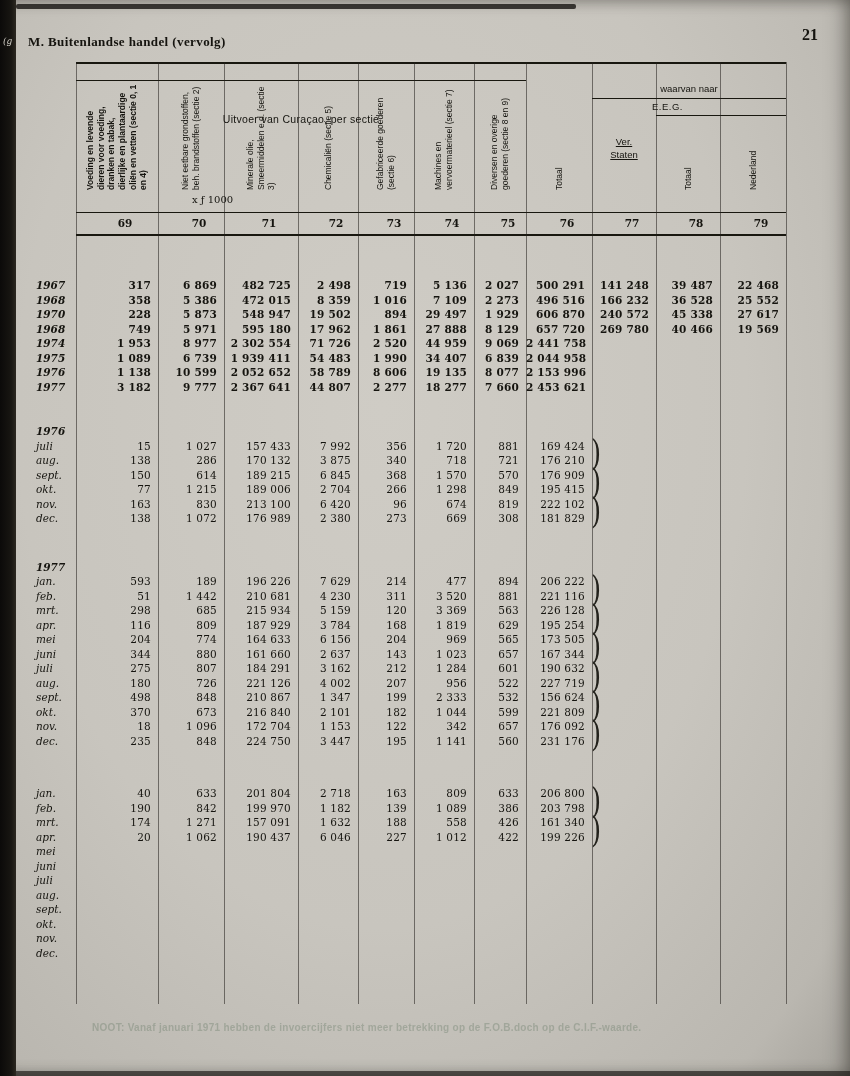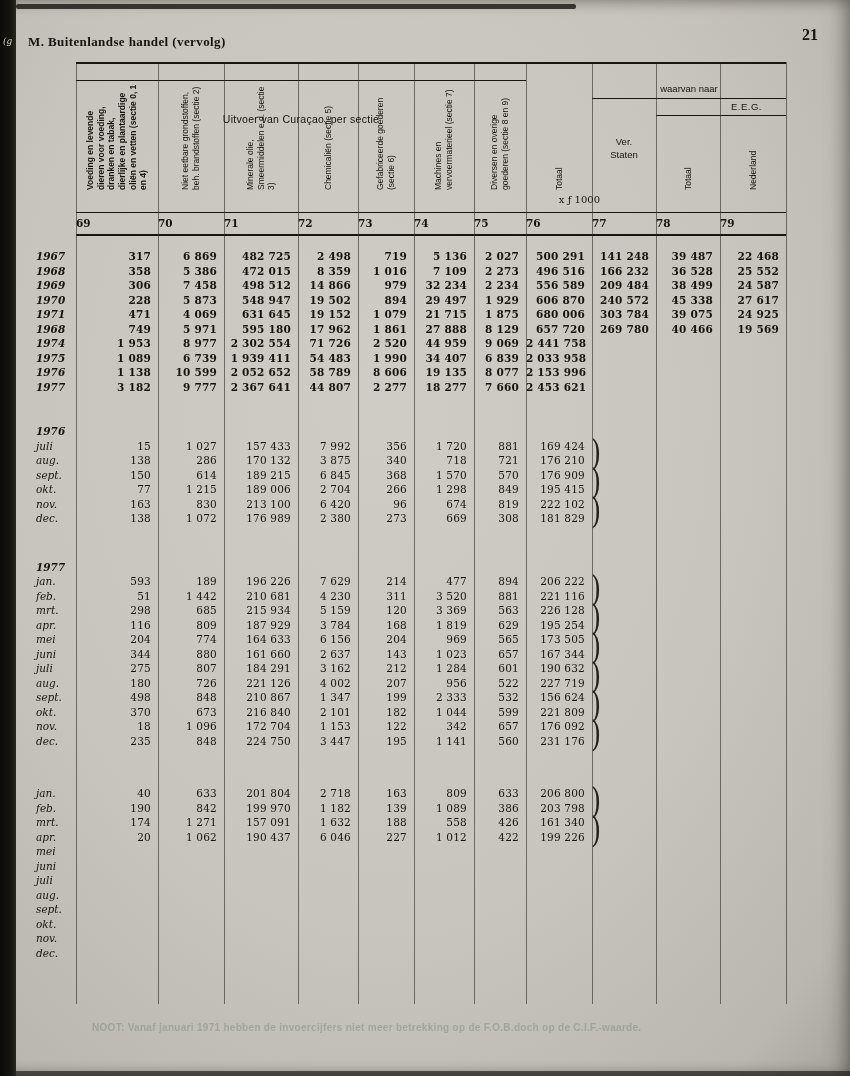--- a/index.html
+++ b/index.html
@@ -21,35 +21,35 @@
   .hline{position:absolute;background:#18170f;height:1px;left:44px;width:710px;}
   #ln-top{top:0;height:2px;}
   #ln-group{top:18px;left:44px;width:450px;}
   #ln-waarvan{top:36px;left:560px;width:194px;}
   #ln-eeg{top:53px;left:624px;width:130px;}
   #ln-unit{top:150px;}
   #ln-nums{top:172px;height:2px;}
 
   .group-h{position:absolute;left:44px;width:450px;top:3px;text-align:center;font:10.5px "Liberation Sans",sans-serif;letter-spacing:.3px;margin-top:48px;}
   .waarvan{position:absolute;left:560px;width:194px;top:21px;text-align:center;font:9.5px "Liberation Sans",sans-serif;}
-  .eeg{position:absolute;left:600px;width:130px;top:39px;text-align:right;font:9.5px "Liberation Sans",sans-serif;letter-spacing:.5px;}
-  .unit{position:absolute;left:168px;width:400px;top:132px;text-align:right;font:10px "DejaVu Serif",serif;}
+  .eeg{position:absolute;left:620px;width:130px;top:39px;text-align:left;font:9.5px "Liberation Sans",sans-serif;letter-spacing:.5px;}
+  .unit{position:absolute;left:160px;width:400px;top:132px;text-align:left;font:10px "DejaVu Serif",serif;}
 
   .vhead{position:absolute;display:flex;justify-content:center;align-items:flex-end;top:22px;height:106px;}
   .vhead span{writing-mode:vertical-rl;transform:rotate(180deg);height:100%;
     font:8.5px/1.25 "Liberation Sans",sans-serif;color:#15140f;}
   .vhead.b span{font-weight:700;}
   .vhead.horiz{align-items:flex-start;}
-  .vhead.horiz span{writing-mode:horizontal-tb;transform:none;height:auto;white-space:pre-line;text-align:center;font-size:9.5px;line-height:1.35;}
+  .vhead.horiz span{writing-mode:horizontal-tb;transform:none;height:auto;white-space:pre-line;text-align:center;font-size:9.5px;line-height:1.35;text-decoration:underline;}
 
   .nrow{position:absolute;top:152px;left:0;width:754px;display:grid;
     grid-template-columns:44px 82px 66px 74px 60px 56px 60px 52px 66px 64px 64px 66px;}
-  .nrow span{font:700 10.5px "DejaVu Serif",serif;line-height:18px;}
-
-  .tbody{position:relative;padding-top:13px;}
+  .nrow span{text-align:center;font:700 10.5px "DejaVu Serif",serif;line-height:18px;margin-left:16px;}
+
+  .tbody{position:relative;padding-top:42px;}
   .row{display:grid;grid-template-columns:44px 82px 66px 74px 60px 56px 60px 52px 66px 64px 64px 66px;height:14.5px;position:relative;}
   .cell{font:10.5px "DejaVu Serif",serif;color:#15140f;line-height:14.5px;white-space:nowrap;overflow:visible;}
   .num{text-align:right;padding-right:7px;letter-spacing:.2px;}
   .label{font-style:italic;padding-left:4px;}
   .boldrow .num,.boldrow .label{font-weight:700;}
   .ylab{font-weight:700;}
   .brace{position:absolute;left:559px;top:-13px;font:300 26px "DejaVu Serif",serif;color:#23221c;
     transform:scaleY(1.35);transform-origin:center;line-height:26px;pointer-events:none;}
 
   .vline{position:absolute;top:0;width:1px;height:942px;background:rgba(32,30,25,.55);}
@@ -156,60 +156,32 @@
           <div class="cell num">8 359</div>
           <div class="cell num">1 016</div>
           <div class="cell num">7 109</div>
           <div class="cell num">2 273</div>
           <div class="cell num">496 516</div>
           <div class="cell num">166 232</div>
           <div class="cell num">36 528</div>
           <div class="cell num">25 552</div>
         </div>
         <div class="row boldrow">
-          <div class="cell label">1969</div>
-          <div class="cell num">306</div>
-          <div class="cell num">7 458</div>
-          <div class="cell num">498 512</div>
-          <div class="cell num">14 866</div>
-          <div class="cell num">979</div>
-          <div class="cell num">32 234</div>
-          <div class="cell num">2 234</div>
-          <div class="cell num">556 589</div>
-          <div class="cell num">209 484</div>
-          <div class="cell num">38 499</div>
-          <div class="cell num">24 587</div>
-        </div>
-        <div class="row boldrow">
           <div class="cell label">1970</div>
           <div class="cell num">228</div>
           <div class="cell num">5 873</div>
           <div class="cell num">548 947</div>
           <div class="cell num">19 502</div>
           <div class="cell num">894</div>
           <div class="cell num">29 497</div>
           <div class="cell num">1 929</div>
           <div class="cell num">606 870</div>
           <div class="cell num">240 572</div>
           <div class="cell num">45 338</div>
           <div class="cell num">27 617</div>
-        </div>
-        <div class="row boldrow">
-          <div class="cell label">1971</div>
-          <div class="cell num">471</div>
-          <div class="cell num">4 069</div>
-          <div class="cell num">631 645</div>
-          <div class="cell num">19 152</div>
-          <div class="cell num">1 079</div>
-          <div class="cell num">21 715</div>
-          <div class="cell num">1 875</div>
-          <div class="cell num">680 006</div>
-          <div class="cell num">303 784</div>
-          <div class="cell num">39 075</div>
-          <div class="cell num">24 925</div>
         </div>
         <div class="row boldrow">
           <div class="cell label">1968</div>
           <div class="cell num">749</div>
           <div class="cell num">5 971</div>
           <div class="cell num">595 180</div>
           <div class="cell num">17 962</div>
           <div class="cell num">1 861</div>
           <div class="cell num">27 888</div>
           <div class="cell num">8 129</div>
@@ -234,21 +206,21 @@
         </div>
         <div class="row boldrow">
           <div class="cell label">1975</div>
           <div class="cell num">1 089</div>
           <div class="cell num">6 739</div>
           <div class="cell num">1 939 411</div>
           <div class="cell num">54 483</div>
           <div class="cell num">1 990</div>
           <div class="cell num">34 407</div>
           <div class="cell num">6 839</div>
-          <div class="cell num">2 033 958</div>
+          <div class="cell num">2 044 958</div>
           <div class="cell num"></div>
           <div class="cell num"></div>
           <div class="cell num"></div>
         </div>
         <div class="row boldrow">
           <div class="cell label">1976</div>
           <div class="cell num">1 138</div>
           <div class="cell num">10 599</div>
           <div class="cell num">2 052 652</div>
           <div class="cell num">58 789</div>

